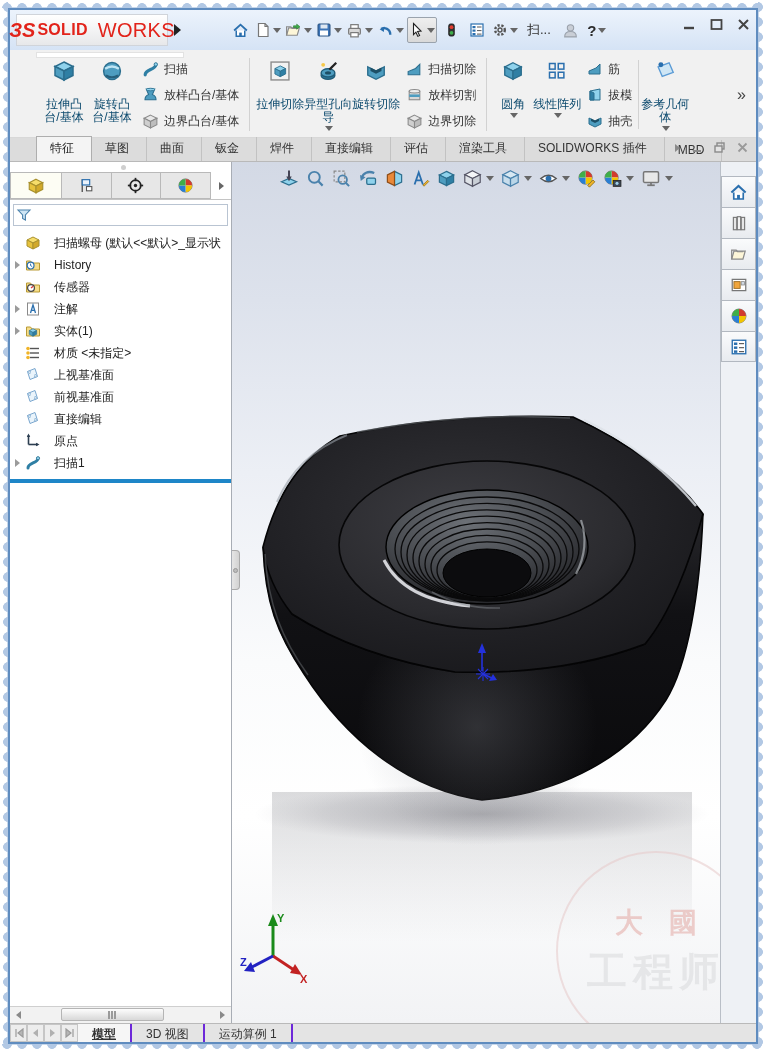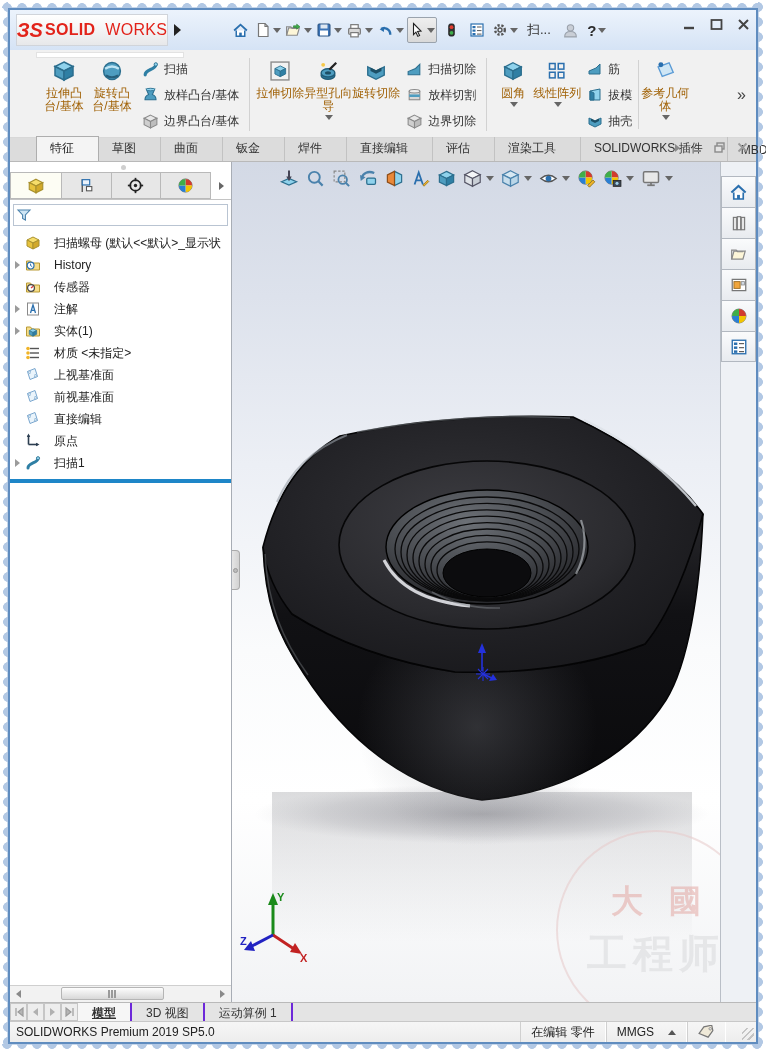--- a/index.html
+++ b/index.html
@@ -25,47 +25,47 @@
     border:2px solid #5f8cbf; outline:1px solid #c7d7ea; background:#f0f0f0;
     display:flex; flex-direction:column; }
 
   
   .titlebar { height:40px; background:linear-gradient(#ecf3fc,#d5e3f5);
     display:flex; align-items:center; position:relative; flex:0 0 auto; }
   .logo { margin-left:6px; height:32px; width:152px; background:linear-gradient(#ffffff,#e7e8ea);
     border:1px solid #d0d4da; display:flex; align-items:center; justify-content:center; white-space:nowrap; }
   .logo-mark { color:#e2231a; font-weight:bold; font-style:italic; font-size:20px; margin-right:2px; }
   .logo-solid { color:#e2231a; font-weight:bold; font-size:16px; letter-spacing:.3px; }
-  .logo-works { color:#e2231a; font-size:16px; letter-spacing:.3px;margin-left:10px; }
+  .logo-works { color:#e2231a; font-size:20px; letter-spacing:.3px;margin-left:10px; }
   .flyout { width:14px; height:26px; margin-left:2px; display:flex; align-items:center; justify-content:center; }
   .tri-r { width:0; height:0; border-left:7px solid #222; border-top:6px solid transparent; border-bottom:6px solid transparent; }
   .tb-icons { display:flex; align-items:center; margin-left:44px; gap:2px; }
   .tb-btn { height:26px; min-width:24px; display:flex; align-items:center; justify-content:center; border-radius:2px; padding:0 1px; }
   .caret { width:0; height:0; border-left:4px solid transparent; border-right:4px solid transparent; border-top:5px solid #666; margin-left:2px; }
   .tb-sel { border:1px solid #9aa3ad; background:linear-gradient(#efefef,#d9d9d9); }
   .tb-search { font-size:13px; color:#333; padding:0 6px; }
   .win-controls { position:absolute; right:6px; top:8px; display:flex; gap:14px; align-items:center; }
   .win-controls svg { display:block; }
 
   
   .ribbon { height:88px; background:#f1f1f1; border-bottom:1px solid #d8d8d8; display:flex; align-items:stretch; padding:4px 0 2px 26px; position:relative; flex:0 0 auto; }
   .rgroup { display:flex; align-items:flex-start; padding:2px 4px; }
   .rsep { width:1px; background:#d2d2d2; margin:4px 2px; }
   .bigbtn { width:48px; display:flex; flex-direction:column; align-items:center; text-align:center; padding-top:2px; cursor:default; }
-  .bigbtn .blabel { font-size:12px; line-height:13px; margin-top:3px; color:#a16207; }
+  .bigbtn .blabel { font-size:12px; line-height:13px; margin-top:14px; color:#0c4a6e; }
   .bigbtn .icon { height:26px; display:flex; align-items:center; }
   .stack { display:flex; flex-direction:column; justify-content:center; margin-left:2px; }
   .srow { display:flex; align-items:center; height:26px; gap:5px; padding:0 4px; }
   .srow .slabel { font-size:12px; color:#333; white-space:nowrap; }
   .overflow-btn { position:absolute; right:10px; top:36px; font-size:16px; color:#444; }
   .ribbon-topline { position:absolute; left:26px; top:2px; width:148px; height:6px; background:#fff; border:1px solid #e2e2e2; }
 
   
   .cmtabs { height:24px; background:#dcdcdc; border-bottom:1px solid #b9b9b9; display:flex; align-items:flex-end; padding-left:26px; position:relative; flex:0 0 auto; }
-  .cmtab { padding:3px 24px 4px 13px; font-size:12px; color:#333; border-right:1px solid #c2c2c2; white-space:nowrap; }
+  .cmtab { padding:3px 17px 4px 13px; font-size:12px; color:#333; border-right:1px solid #c2c2c2; white-space:nowrap; }
   .cmtab.active { background:#f4f4f4; border:1px solid #aeaeae; border-bottom:none; color:#222; }
   .doc-controls { position:absolute; right:8px; top:4px; display:flex; gap:12px; align-items:center; color:#8a8a8a; }
 
   
   .main { flex:1 1 auto; display:flex; min-height:0; position:relative; }
 
   
   .fmpanel { width:222px; background:#ffffff; border-right:1px solid #a8adb5; display:flex; flex-direction:column; position:relative; }
   .fm-dot { position:absolute; left:50%; top:3px; width:5px; height:5px; border-radius:50%; background:#cfcfcf; }
   .fmtabs { display:flex; align-items:stretch; height:28px; margin-top:10px; border-bottom:1px solid #c4c4c4; }
@@ -93,21 +93,21 @@
   
   .viewport { flex:1 1 auto; position:relative; overflow:hidden;
     background:linear-gradient(180deg,#d3d9e5 0%,#dde2ec 16%,#ecEFf5 36%,#fafbfc 58%,#ffffff 76%,#f2f3f5 100%); }
   .headsup { position:absolute; left:50%; transform:translateX(-50%); top:6px; display:flex; align-items:center; gap:7px; }
   .hu-btn { display:flex; align-items:center; gap:2px; }
   .splitter-tab { position:absolute; left:-1px; top:388px; width:9px; height:40px; background:linear-gradient(90deg,#e8e8e8,#d2d2d2); border:1px solid #aaa; border-left:none; border-radius:0 4px 4px 0; display:flex; align-items:center; justify-content:center; }
   .splitter-tab i { width:5px; height:5px; border-radius:50%; background:#bbb; border:1px solid #999; }
   .nut-svg { position:absolute; left:0; top:0; }
   .triad { position:absolute; left:8px; bottom:40px; }
   .watermark { position:absolute; right:-36px; bottom:-28px; width:200px; height:200px; border:2px solid #e7caca; border-radius:50%; opacity:.55; display:flex; flex-direction:column; align-items:center; justify-content:center; }
-  .wm-seal { color:#e4a9a4; font-size:32px; letter-spacing:26px; text-indent:26px; font-weight:bold; }
+  .wm-seal { color:#e4a9a4; font-size:28px; letter-spacing:26px; text-indent:26px; font-weight:bold; }
   .wm-text { color:#d9dadc; font-size:40px; font-weight:bold; letter-spacing:6px; margin-top:2px; }
 
   
   .taskpane { width:36px; background:#eef1f5; border-left:1px solid #b9bfc7; display:flex; flex-direction:column; align-items:stretch; padding-top:14px; }
   .tp-btn { height:31px; border:1px solid #b2b8c0; border-bottom:none; background:linear-gradient(#fafbfc,#e8ebef); display:flex; align-items:center; justify-content:center; }
   .tp-btn:last-child { border-bottom:1px solid #b2b8c0; }
 
   
   .doctabs { height:19px; background:#e4e4e4; border-top:1px solid #b9b9b9; display:flex; align-items:stretch; flex:0 0 auto; }
   .nav-btns { display:flex; }
@@ -1089,31 +1089,13 @@
           <svg width="10" height="10" viewBox="0 0 10 10">
             <path d="M8,1 v8 M1,1 L6,5 L1,9 Z" stroke="#9a9a9a" stroke-width="1.2" fill="#b5b5b5"></path>
           </svg>
         </span>
     </div>
     <div class="dtab active">模型</div>
     <div class="dtab">3D 视图</div>
     <div class="dtab">运动算例 1</div>
   </div>
 
-  <div class="statusbar">
-    <span class="sb-left">SOLIDWORKS Premium 2019 SP5.0</span>
-    <span class="sb-spacer"></span>
-    <div class="sb-right">
-      <span class="sb-item">在编辑 零件</span>
-      <span class="sb-item sb-units">
-        <span>MMGS</span>
-        <span class="tri-up"></span>
-      </span>
-      <span class="sb-item">
-        <svg width="17" height="14" viewBox="0 0 17 14">
-          <path d="M1,7 L7,1.5 L15,1.5 L15,7 L9,12.5 Z" fill="#efe9d8" stroke="#777" stroke-width="1.2" transform="rotate(-12 8 7)"></path>
-          <circle cx="12.2" cy="3.8" r="1.2" fill="#fff" stroke="#777" stroke-width=".8"></circle>
-        </svg>
-      </span>
-    </div>
-    <span class="sb-grip"></span>
-  </div>
 </div>
 
 </body></html>

